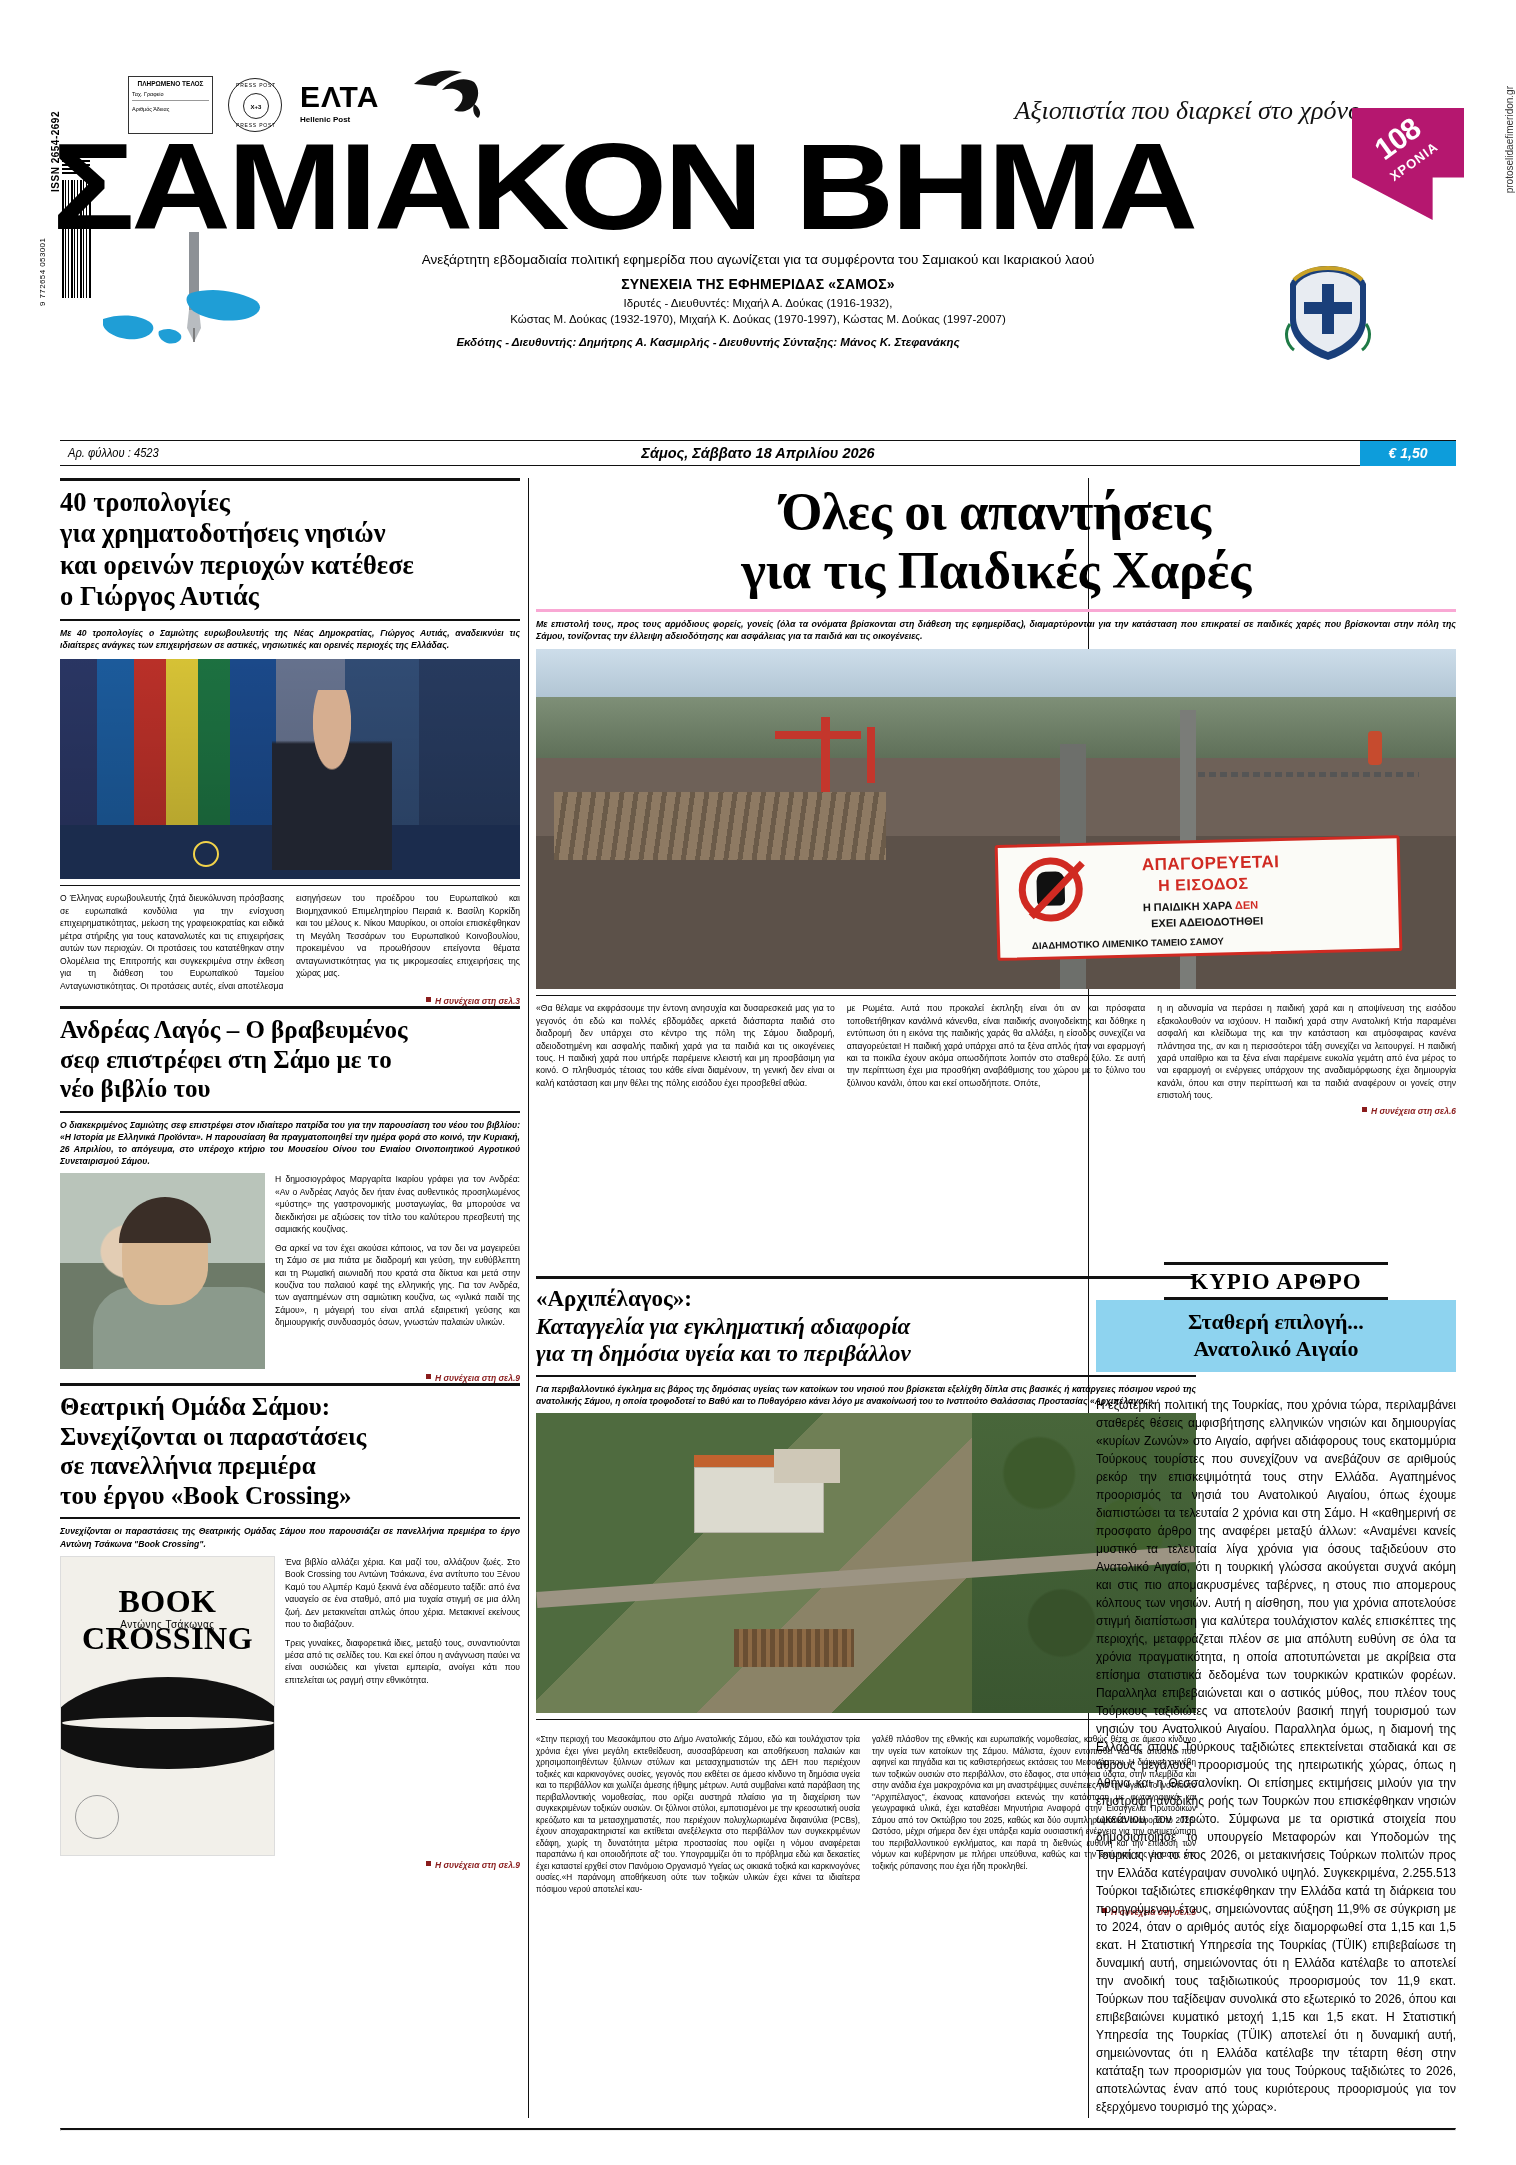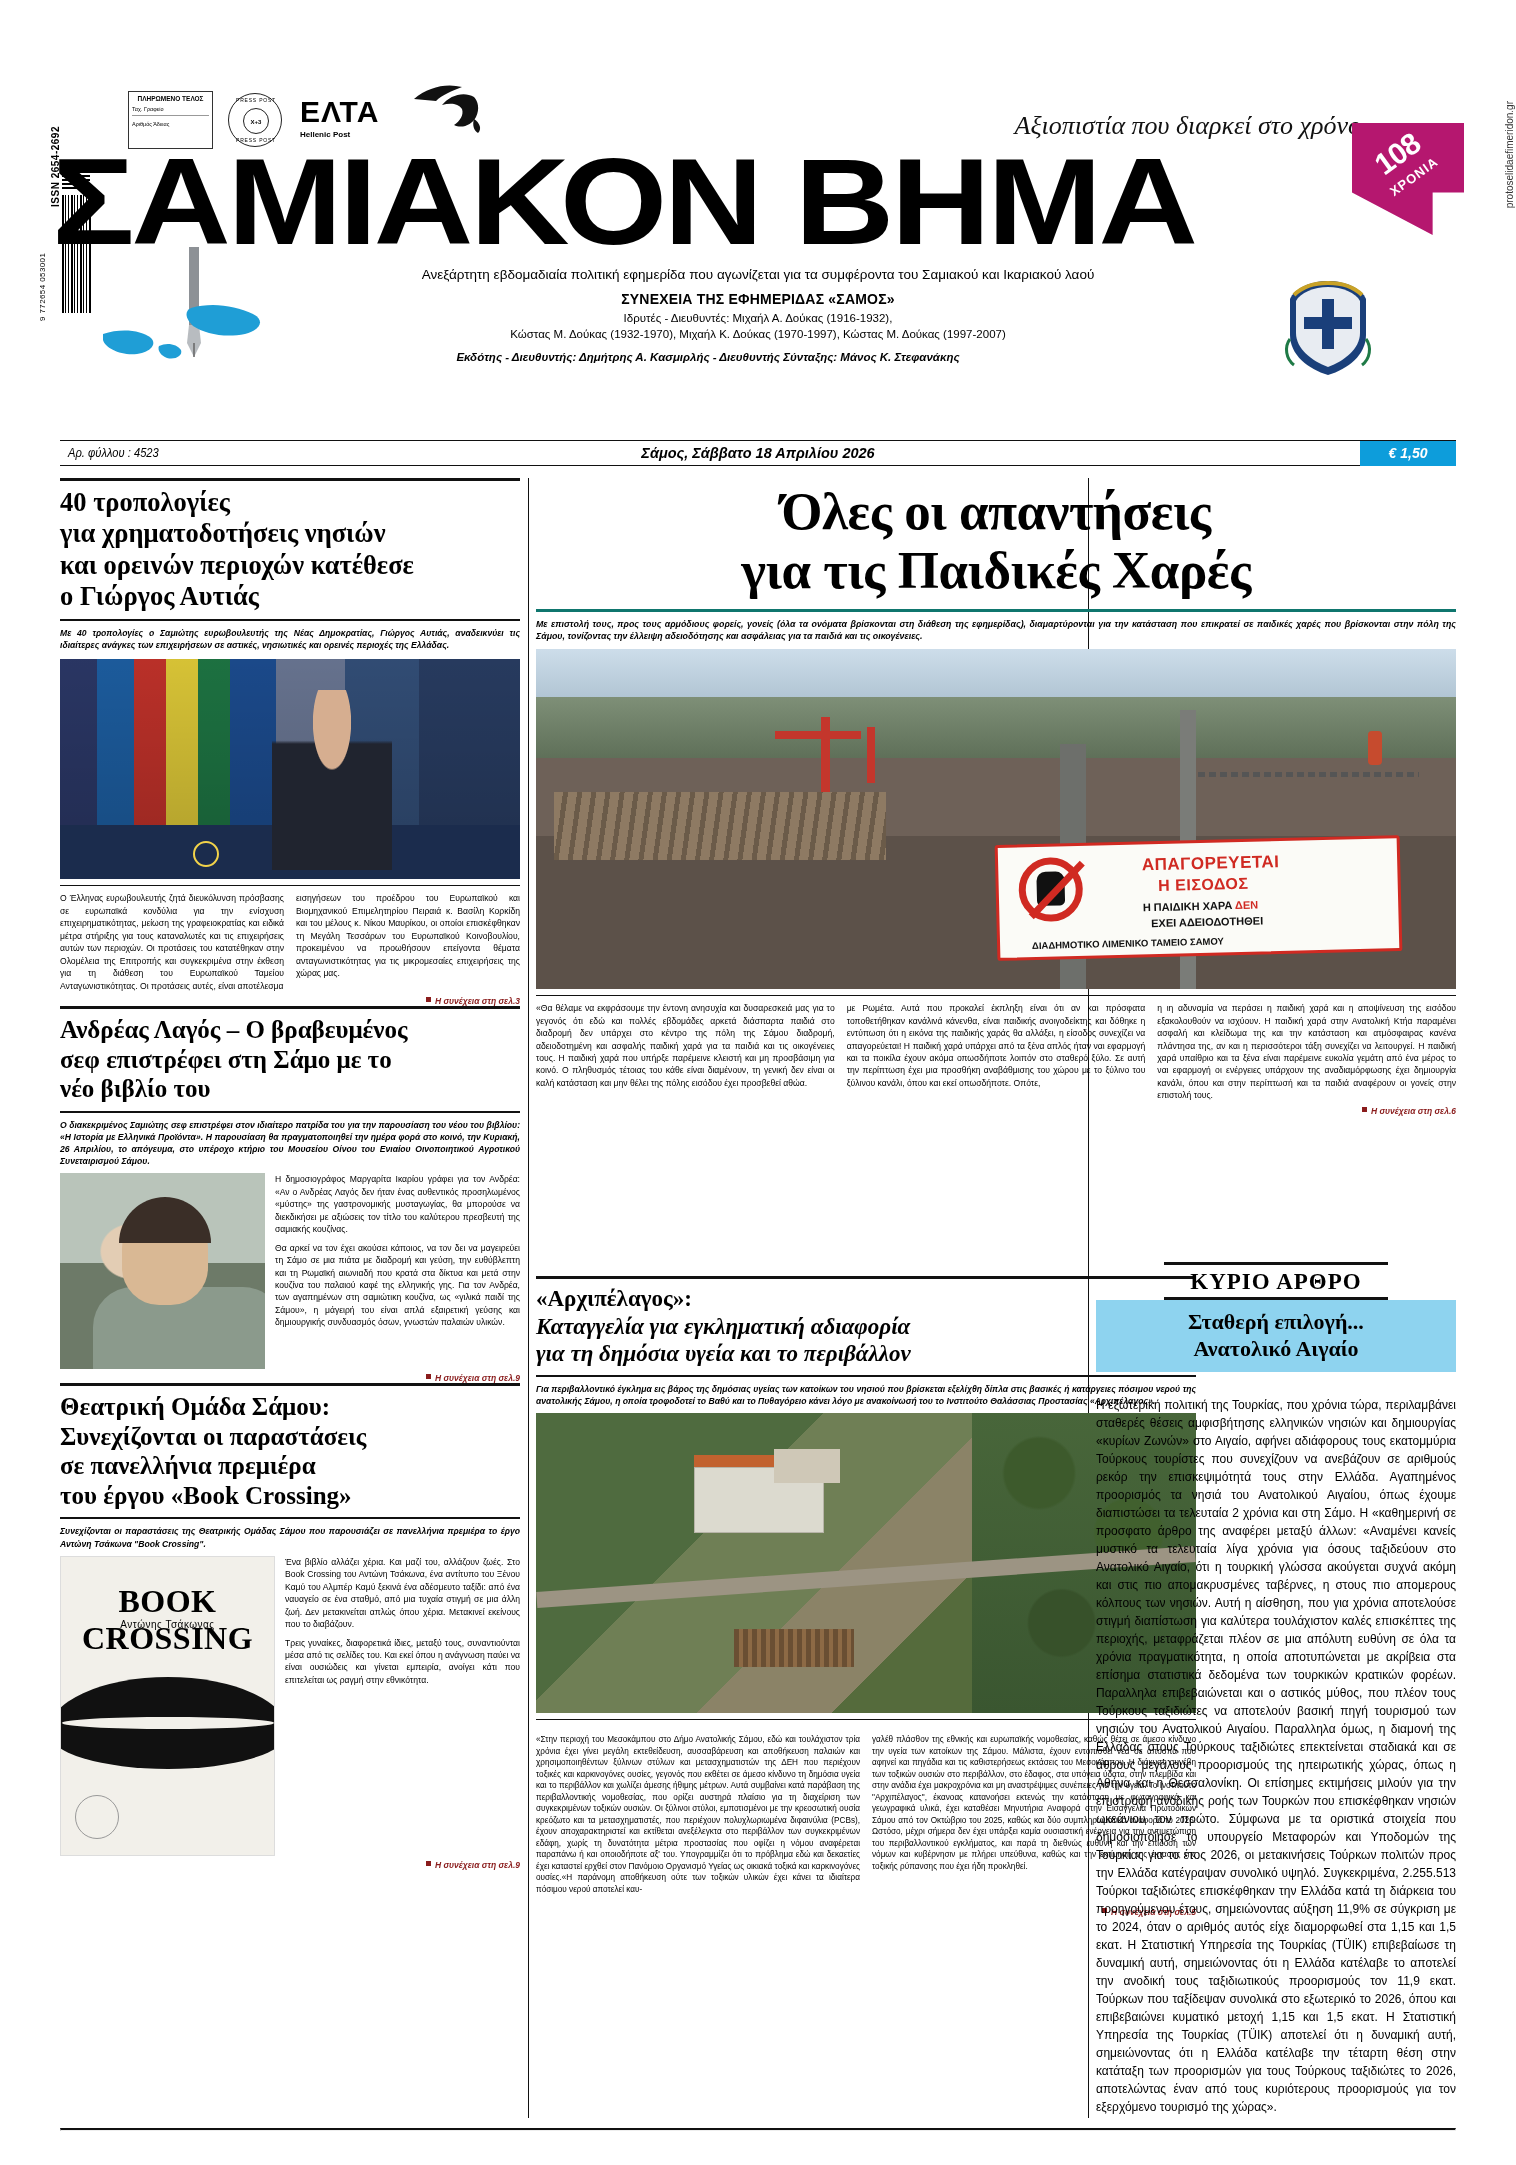--- a/index.html
+++ b/index.html
@@ -9,21 +9,21 @@
     width:1516px; height:2165px;
     background:#fff;
     font-family:"Liberation Sans", sans-serif;
     color:#000;
     position:relative;
     overflow:hidden;
   }
   .page { width:1516px; height:2165px; position:relative; padding:0; }
 
   
-  .topstrip { position:absolute; left:0; top:0; width:1516px; height:455px;margin-top:15px; }
+  .topstrip { position:absolute; left:0; top:0; width:1516px; height:455px; }
 
   .isbn-block { position:absolute; left:28px; top:70px; width:42px; height:215px; }
   .isbn-text {
     position:absolute; left:-58px; top:76px; width:170px;
     transform:rotate(-90deg);
     font-size:10px; letter-spacing:.5px; font-weight:bold;
     text-align:center;
   }
   .barcode { position:absolute; left:34px; top:110px; width:30px; height:118px;
     background:repeating-linear-gradient(90deg,#000 0 2px,#fff 2px 3px,#000 3px 4px,#fff 4px 6px,#000 6px 7px,#fff 7px 9px);
@@ -238,21 +238,21 @@
   .caption-small { font-size:8.2px; line-height:1.4; text-align:justify; }
   .mid-lead {
     font-size:8.8px; font-weight:bold; font-style:italic; line-height:1.45; text-align:justify;
     margin:6px 0 0 0;
   }
   .mainhead {
     font-family:"Liberation Serif", serif; font-weight:bold;
     font-size:53px; line-height:1.12; text-align:center; margin:0; padding:4px 0 2px 0;
     letter-spacing:-.5px;
   }
-  .mainhead-wrap { border-bottom:3px solid #0f766e; padding-bottom:6px; }
+  .mainhead-wrap { border-bottom:3px solid #f9a8d4; padding-bottom:6px; }
   .hl-mid-it { font-family:"Liberation Serif", serif; font-style:italic; font-weight:bold; font-size:23px; line-height:1.2;}
   .hl-mid { font-family:"Liberation Serif", serif; font-weight:bold; font-size:23px; line-height:1.2;}
   .bottomrule { position:absolute; left:60px; top:2120px; width:1396px; border-top:2px solid #111; }
 </style>
 </head>
 <body>
 
 <div class="page">
 
   <div class="topstrip">

